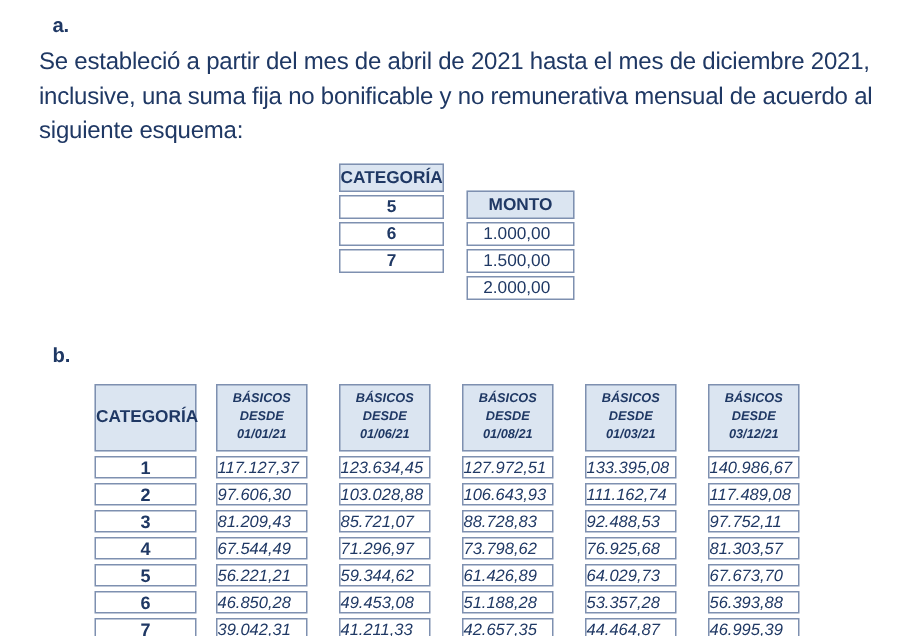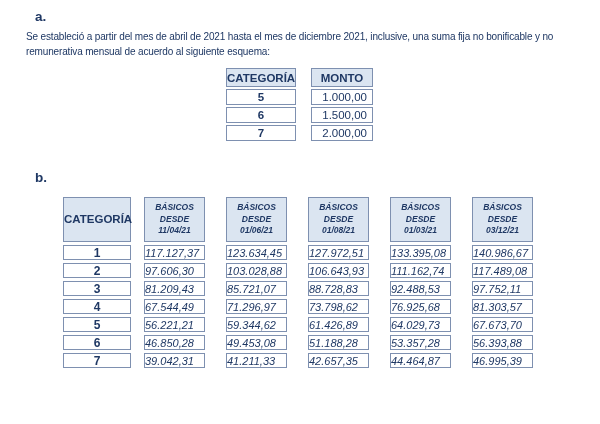--- a/index.html
+++ b/index.html
@@ -19,43 +19,43 @@
     letter-spacing:-0.1px;
   }
   .heading-marker { width:27px; }
   .heading-title {
     text-decoration:underline;
     text-decoration-thickness:1.5px;
     text-underline-offset:2px;
   }
   .para {
     margin:6px 14px 0 26px;
-    font-size:10px;
+    font-size:16px;
     letter-spacing:-0.15px;
     line-height:1.45;
   }
   
   .t1 { display:flex; column-gap:15px; margin:9px 0 0 226px; }
   .t1-col { display:flex; flex-direction:column; row-gap:2px; }
   .t1-col.cat   { width:70px; }
-  .t1-col.monto { width:62px; }
+  .t1-col.monto { width:72px;margin-top:18px; }
   .cell {
     border:1px solid #7e90b0;
     background:#ffffff;
     height:16px; line-height:15px;
     font-size:11.5px;
   }
   .cell.head {
     background:#dbe5f1;
     height:19px; line-height:18px;
     font-weight:bold;
     text-align:center;
   }
   .cell.catval { font-weight:bold; text-align:center; }
-  .cell.num    { text-align:right; padding-right:5px; }
+  .cell.num    { text-align:center; padding-right:5px; }
   
   .section-b { margin-top:29px; }
   .t2 { display:flex; margin:12px 0 0 63px; }
   .t2-col { display:flex; flex-direction:column; row-gap:3px; }
   .t2-col.catcol { width:68px; margin-right:13px; }
   .t2-col.datacol { width:61px; margin-right:21px;font-style:italic; }
   .t2-col.datacol.last { margin-right:0; }
   .cell2 {
     border:1px solid #7e90b0;
     background:#ffffff;
@@ -114,21 +114,21 @@
       <div class="cell2 catval2">4</div>
       <div class="cell2 catval2">5</div>
       <div class="cell2 catval2">6</div>
       <div class="cell2 catval2">7</div>
     </div>
 
     <div class="t2-col datacol">
       <div class="cell2 head2">
         <span>BÁSICOS</span>
         <span>DESDE</span>
-        <span>11/04/21</span>
+        <span>01/01/21</span>
       </div>
       <div class="cell2 num2">117.127,37</div>
       <div class="cell2 num2">97.606,30</div>
       <div class="cell2 num2">81.209,43</div>
       <div class="cell2 num2">67.544,49</div>
       <div class="cell2 num2">56.221,21</div>
       <div class="cell2 num2">46.850,28</div>
       <div class="cell2 num2">39.042,31</div>
     </div>
 

